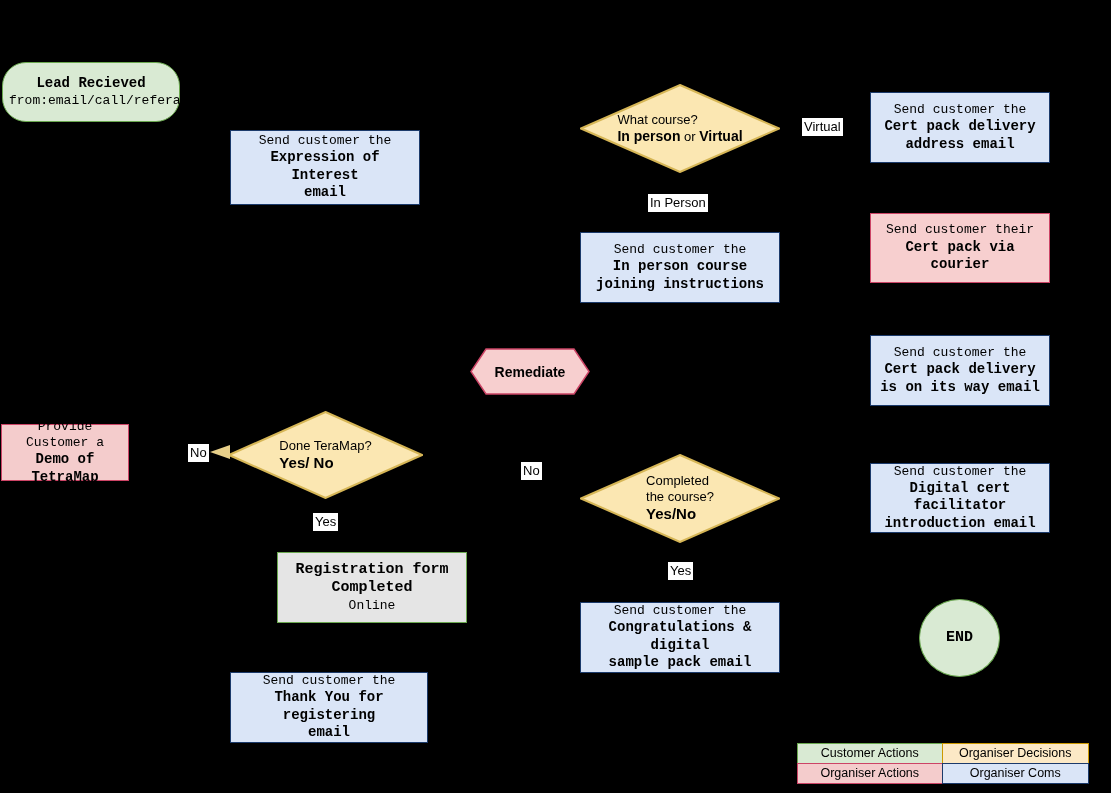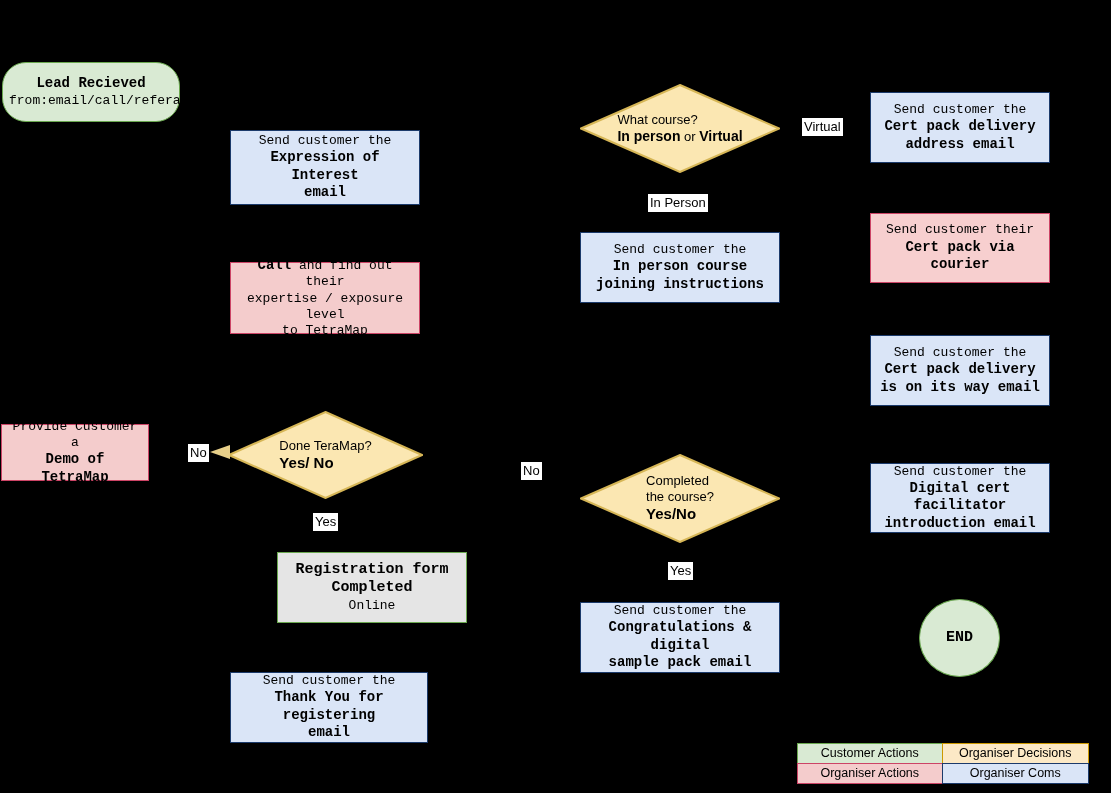--- a/index.html
+++ b/index.html
@@ -128,31 +128,22 @@
   </div>
 
   <div class="node rect" style="left:230px; top:130px; width:190px; height:75px; background:#dae5f7; border-color:#1b3a6b;">
     <div class="inner">
       <div class="t-norm">Send customer the</div>
       <div class="b14">Expression of Interest</div>
       <div class="b14">email</div>
     </div>
   </div>
 
-  <div class="node rect" style="left:230px; top:262px; width:190px; height:72px; background:#f4cccc; border-color:#cc4466;">
-    <div class="inner">
-      <div class="t-norm">
-        <span class="t-bold" style="font-size:14px">Call</span><span> and find out their</span>
-      </div>
-      <div class="t-norm">expertise / exposure level</div>
-      <div class="t-norm">to TetraMap</div>
-    </div>
-  </div>
-
-  <div class="node rect" style="left:1px; top:424px; width:148px; height:57px; background:#f4cccc; border-color:#cc4466;">
+
+  <div class="node rect" style="left:1px; top:424px; width:128px; height:57px; background:#f4cccc; border-color:#cc4466;">
     <div class="inner">
       <div class="t-norm">Provide Customer a</div>
       <div class="b14">Demo of TetraMap</div>
     </div>
   </div>
 
   <div class="diamond-wrap" style="left:228px; top:411px; width:195px; height:88px;">
     <svg width="195" height="88" viewBox="0 0 195 88">
       <polygon points="97.5,1 194,44 97.5,87 1,44" fill="#fbe7b2" stroke="#d6b656" stroke-width="2"></polygon>
     </svg>
@@ -195,20 +186,26 @@
   </div>
 
   <div class="node rect" style="left:580px; top:232px; width:200px; height:71px; background:#dae5f7; border-color:#1b3a6b;">
     <div class="inner">
       <div class="t-norm">Send customer the</div>
       <div class="b14">In person course</div>
       <div class="b14">joining instructions</div>
     </div>
   </div>
 
+  <div class="hex-wrap" style="left:470px; top:348px; width:120px; height:47px;">
+    <svg width="120" height="47" viewBox="0 0 120 47">
+      <polygon points="16,1 104,1 119,23.5 104,46 16,46 1,23.5" fill="#f7cfcf" stroke="#cc4466" stroke-width="1.5"></polygon>
+    </svg>
+    <div class="hlabel b14">Remediate</div>
+  </div>
 
   <div class="diamond-wrap" style="left:580px; top:454px; width:200px; height:89px;">
     <svg width="200" height="89" viewBox="0 0 200 89">
       <polygon points="100,1 199,44.5 100,88 1,44.5" fill="#fbe7b2" stroke="#d6b656" stroke-width="2"></polygon>
     </svg>
     <div class="dlabel">
       <div class="t-norm">Completed</div>
       <div class="t-norm">the course?</div>
       <div class="b15">Yes/No</div>
     </div>

